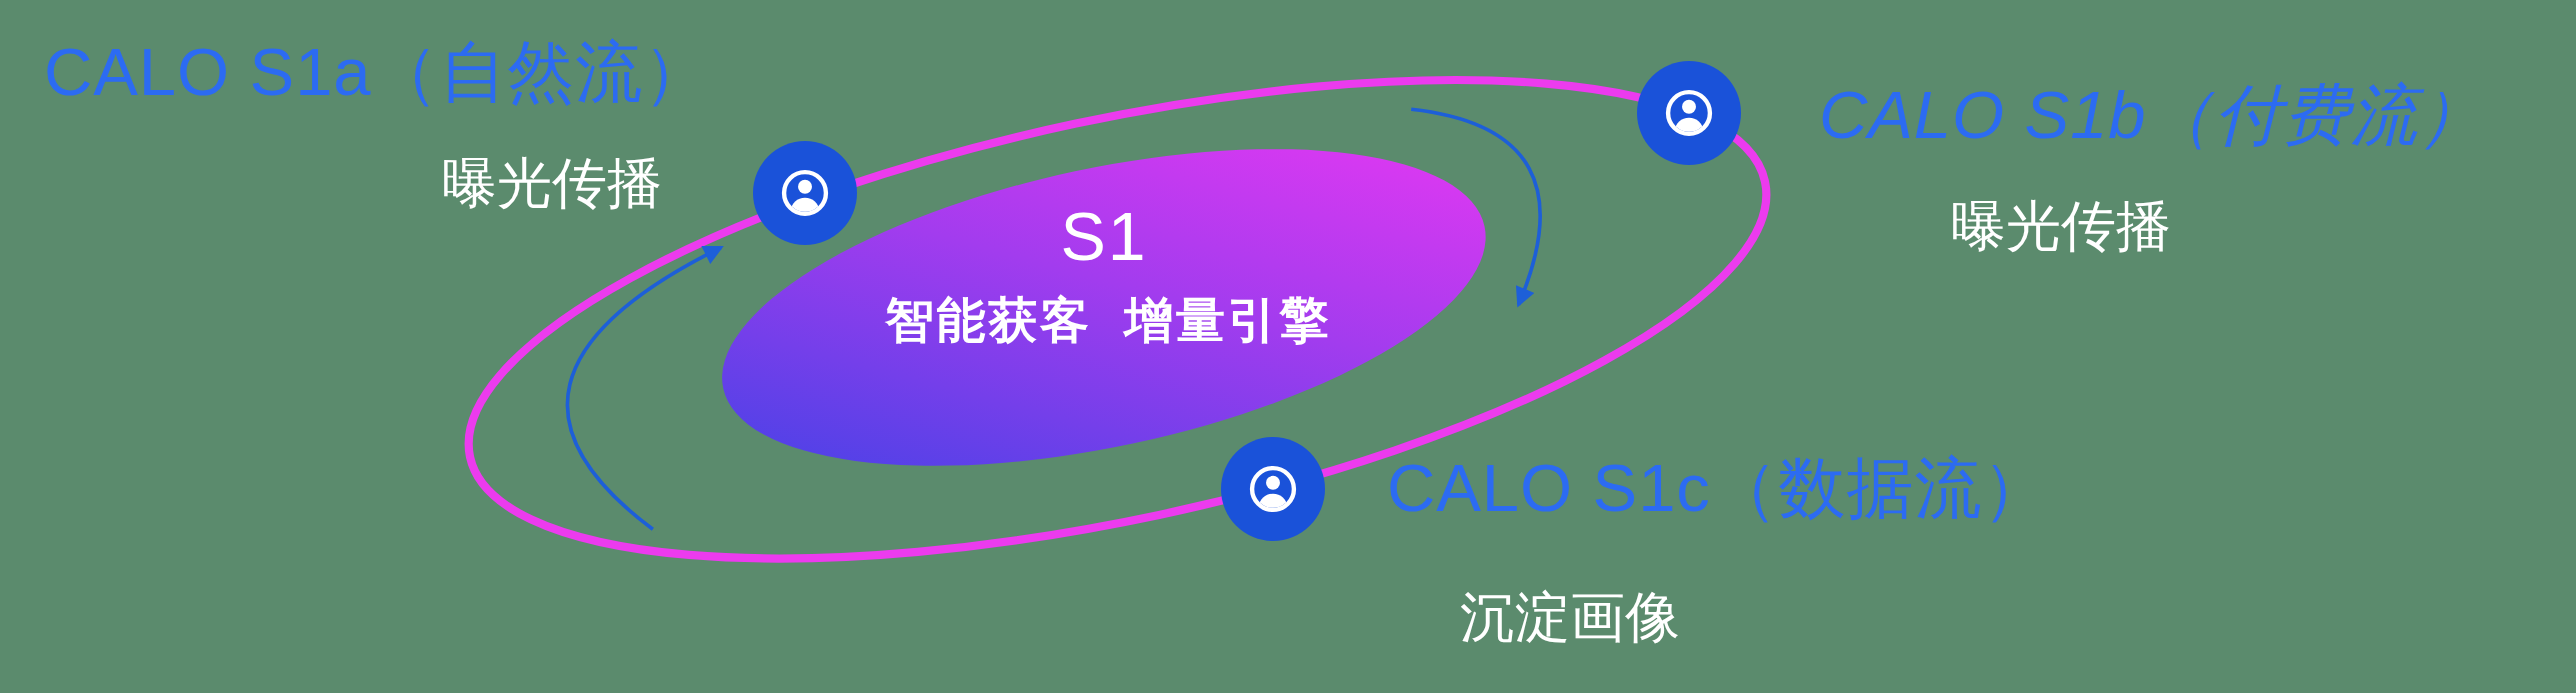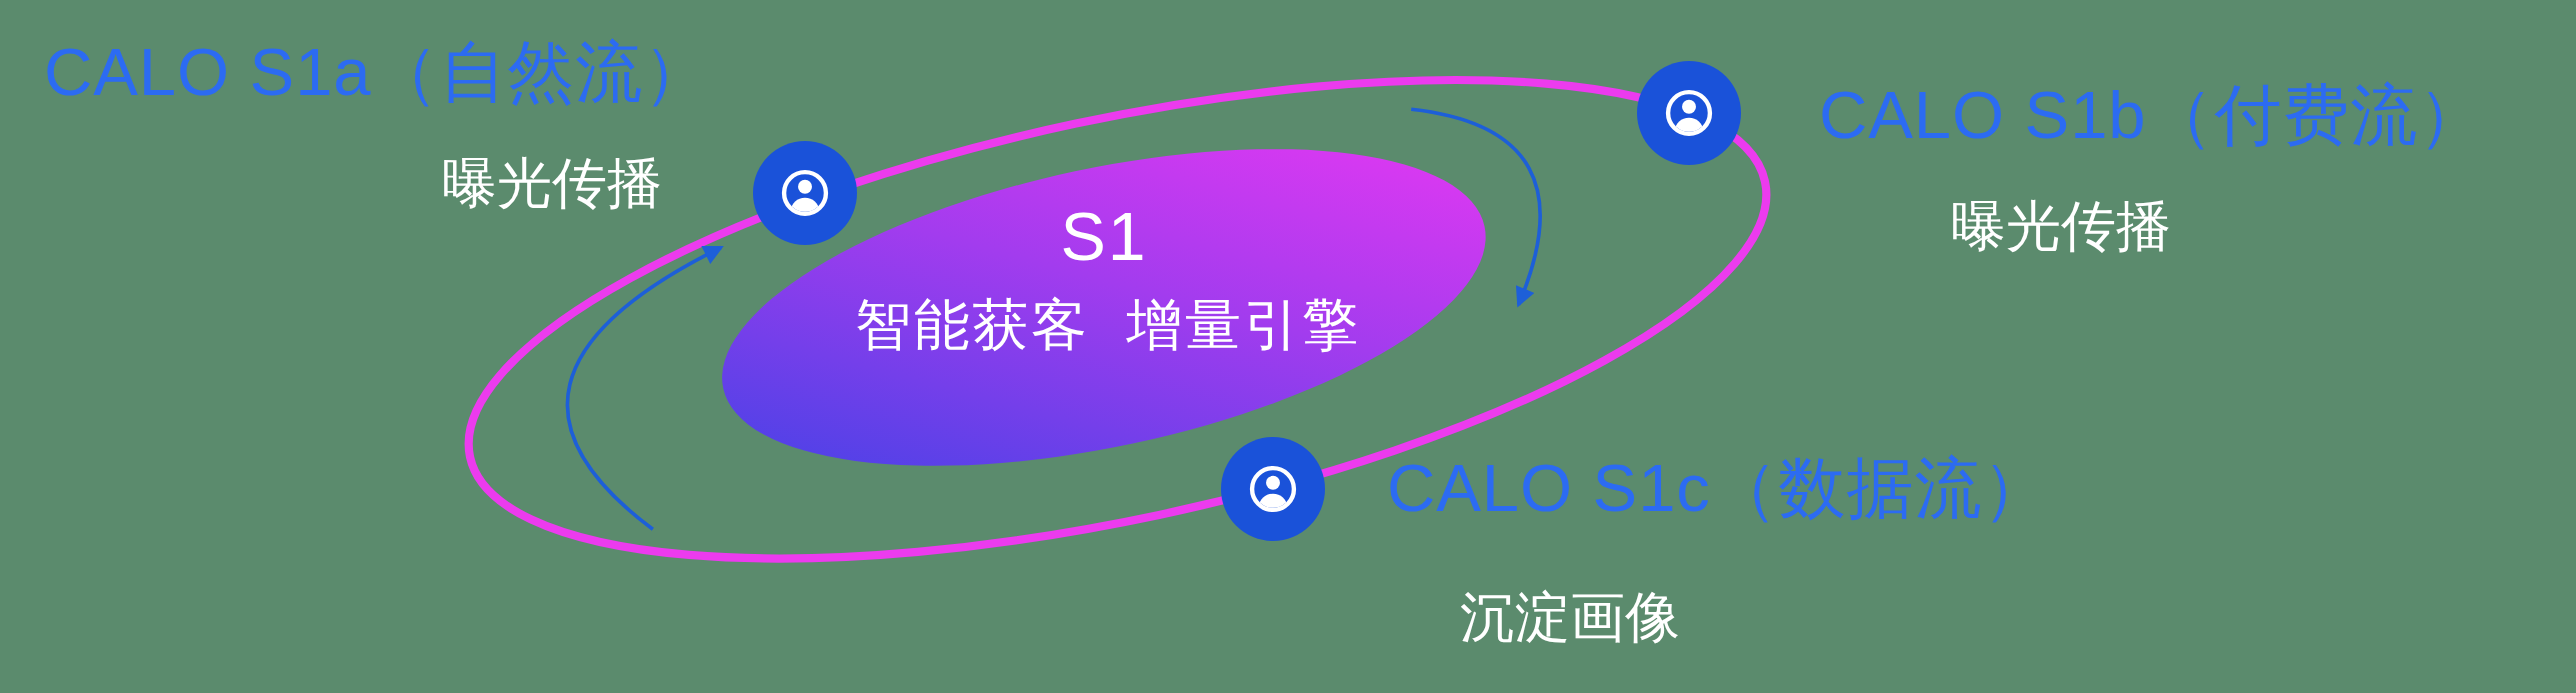--- a/index.html
+++ b/index.html
@@ -54,22 +54,22 @@
     color: #ffffff;
   }
   .center-title {
     font-size: 68px;
     font-weight: 500;
     line-height: 1.0;
     letter-spacing: 1.8px;
   }
   .center-sub {
     margin-top: 18px;
-    font-size: 56px;
-    font-weight: 400;
+    font-size: 49px;
+    font-weight: 700;
     letter-spacing: 2.7px;
     white-space: pre;
     margin-left: 8px;
   }
 </style>
 </head>
 <body>
 
 <div class="stage">
 
@@ -125,20 +125,20 @@
   </div>
   <div class="node" style="left:1273px; top:489px;">
     <svg class="node-icon" viewBox="0 0 48 48">
         <use href="#person-glyph"></use>
       </svg>
   </div>
 
   <div class="title" style="left:44px; top:35px;">CALO S1a（自然流）</div>
   <div class="sub" style="left:442px; top:153px;">曝光传播</div>
 
-  <div class="title" style="left:1819px; top:78px;">CALO S1b（付费流）</div>
+  <div class="title" style="left:1819px; top:78px;font-style:italic;">CALO S1b（付费流）</div>
   <div class="sub" style="left:1951px; top:196px;">曝光传播</div>
 
   <div class="title" style="left:1369px; top:451px;margin-left:18px;">CALO S1c（数据流）</div>
   <div class="sub" style="left:1428px; top:587px;margin-left:32px;">沉淀画像</div>
 
 </div>
 
 
 </body></html>

